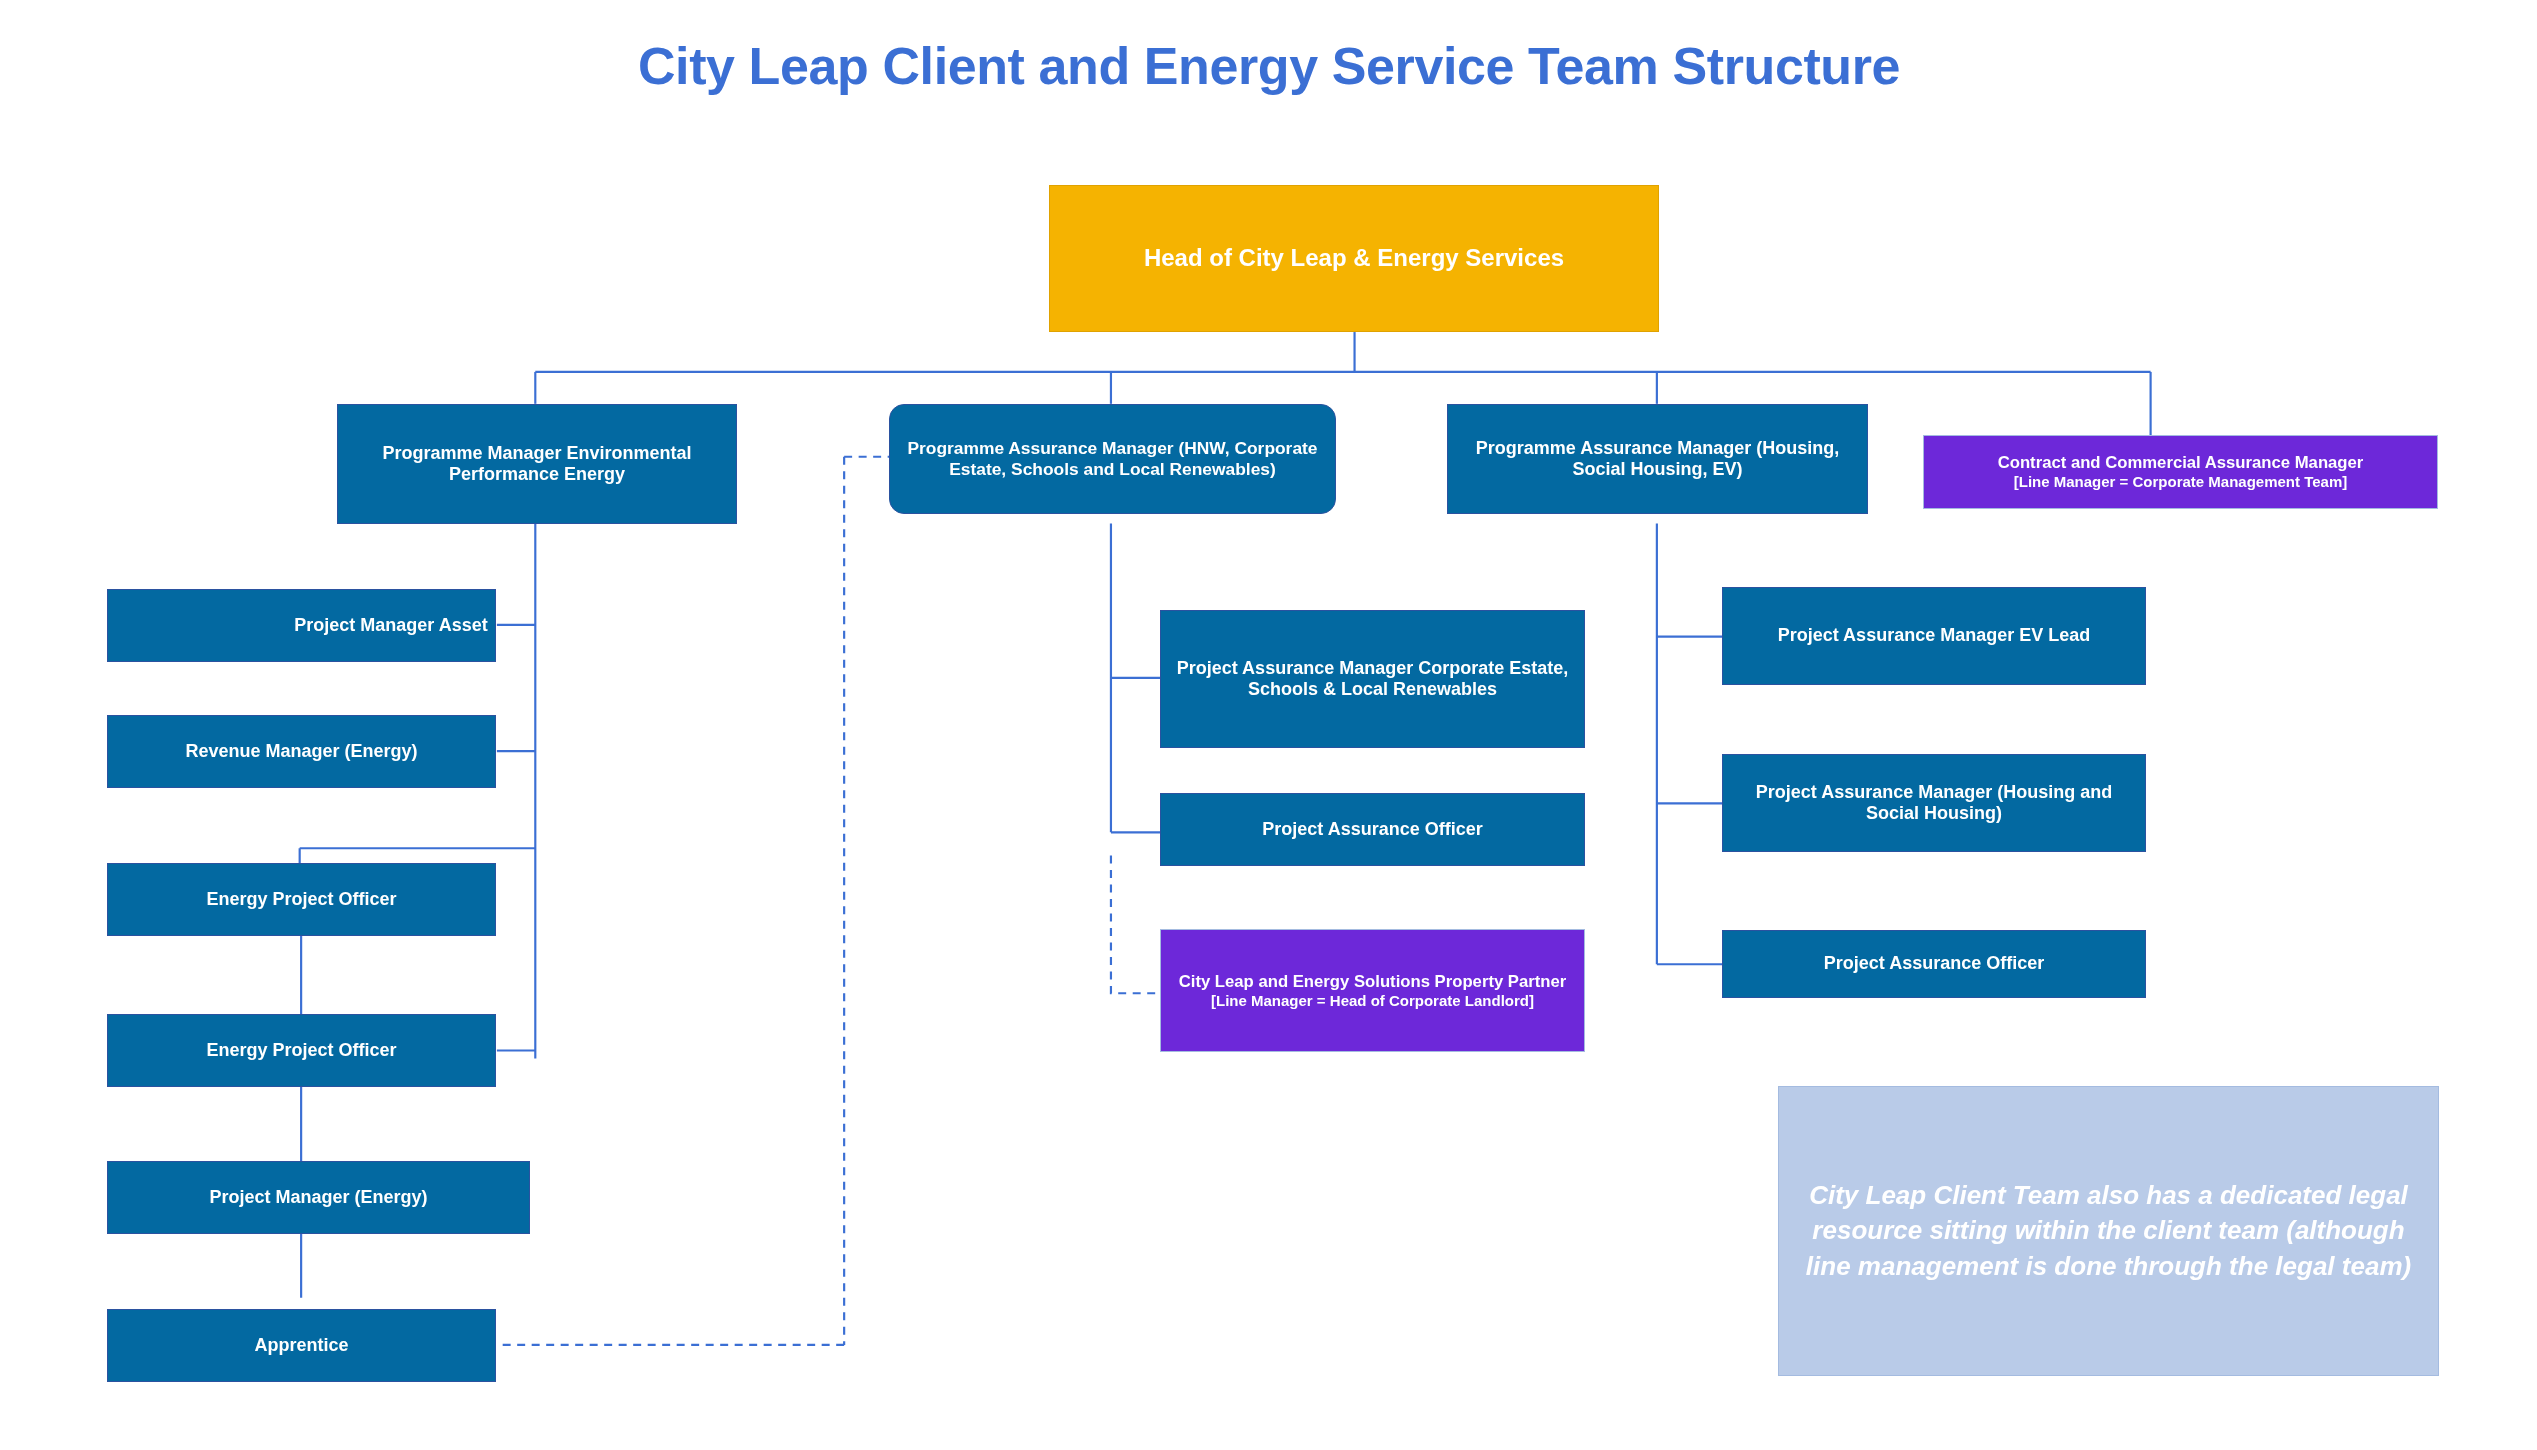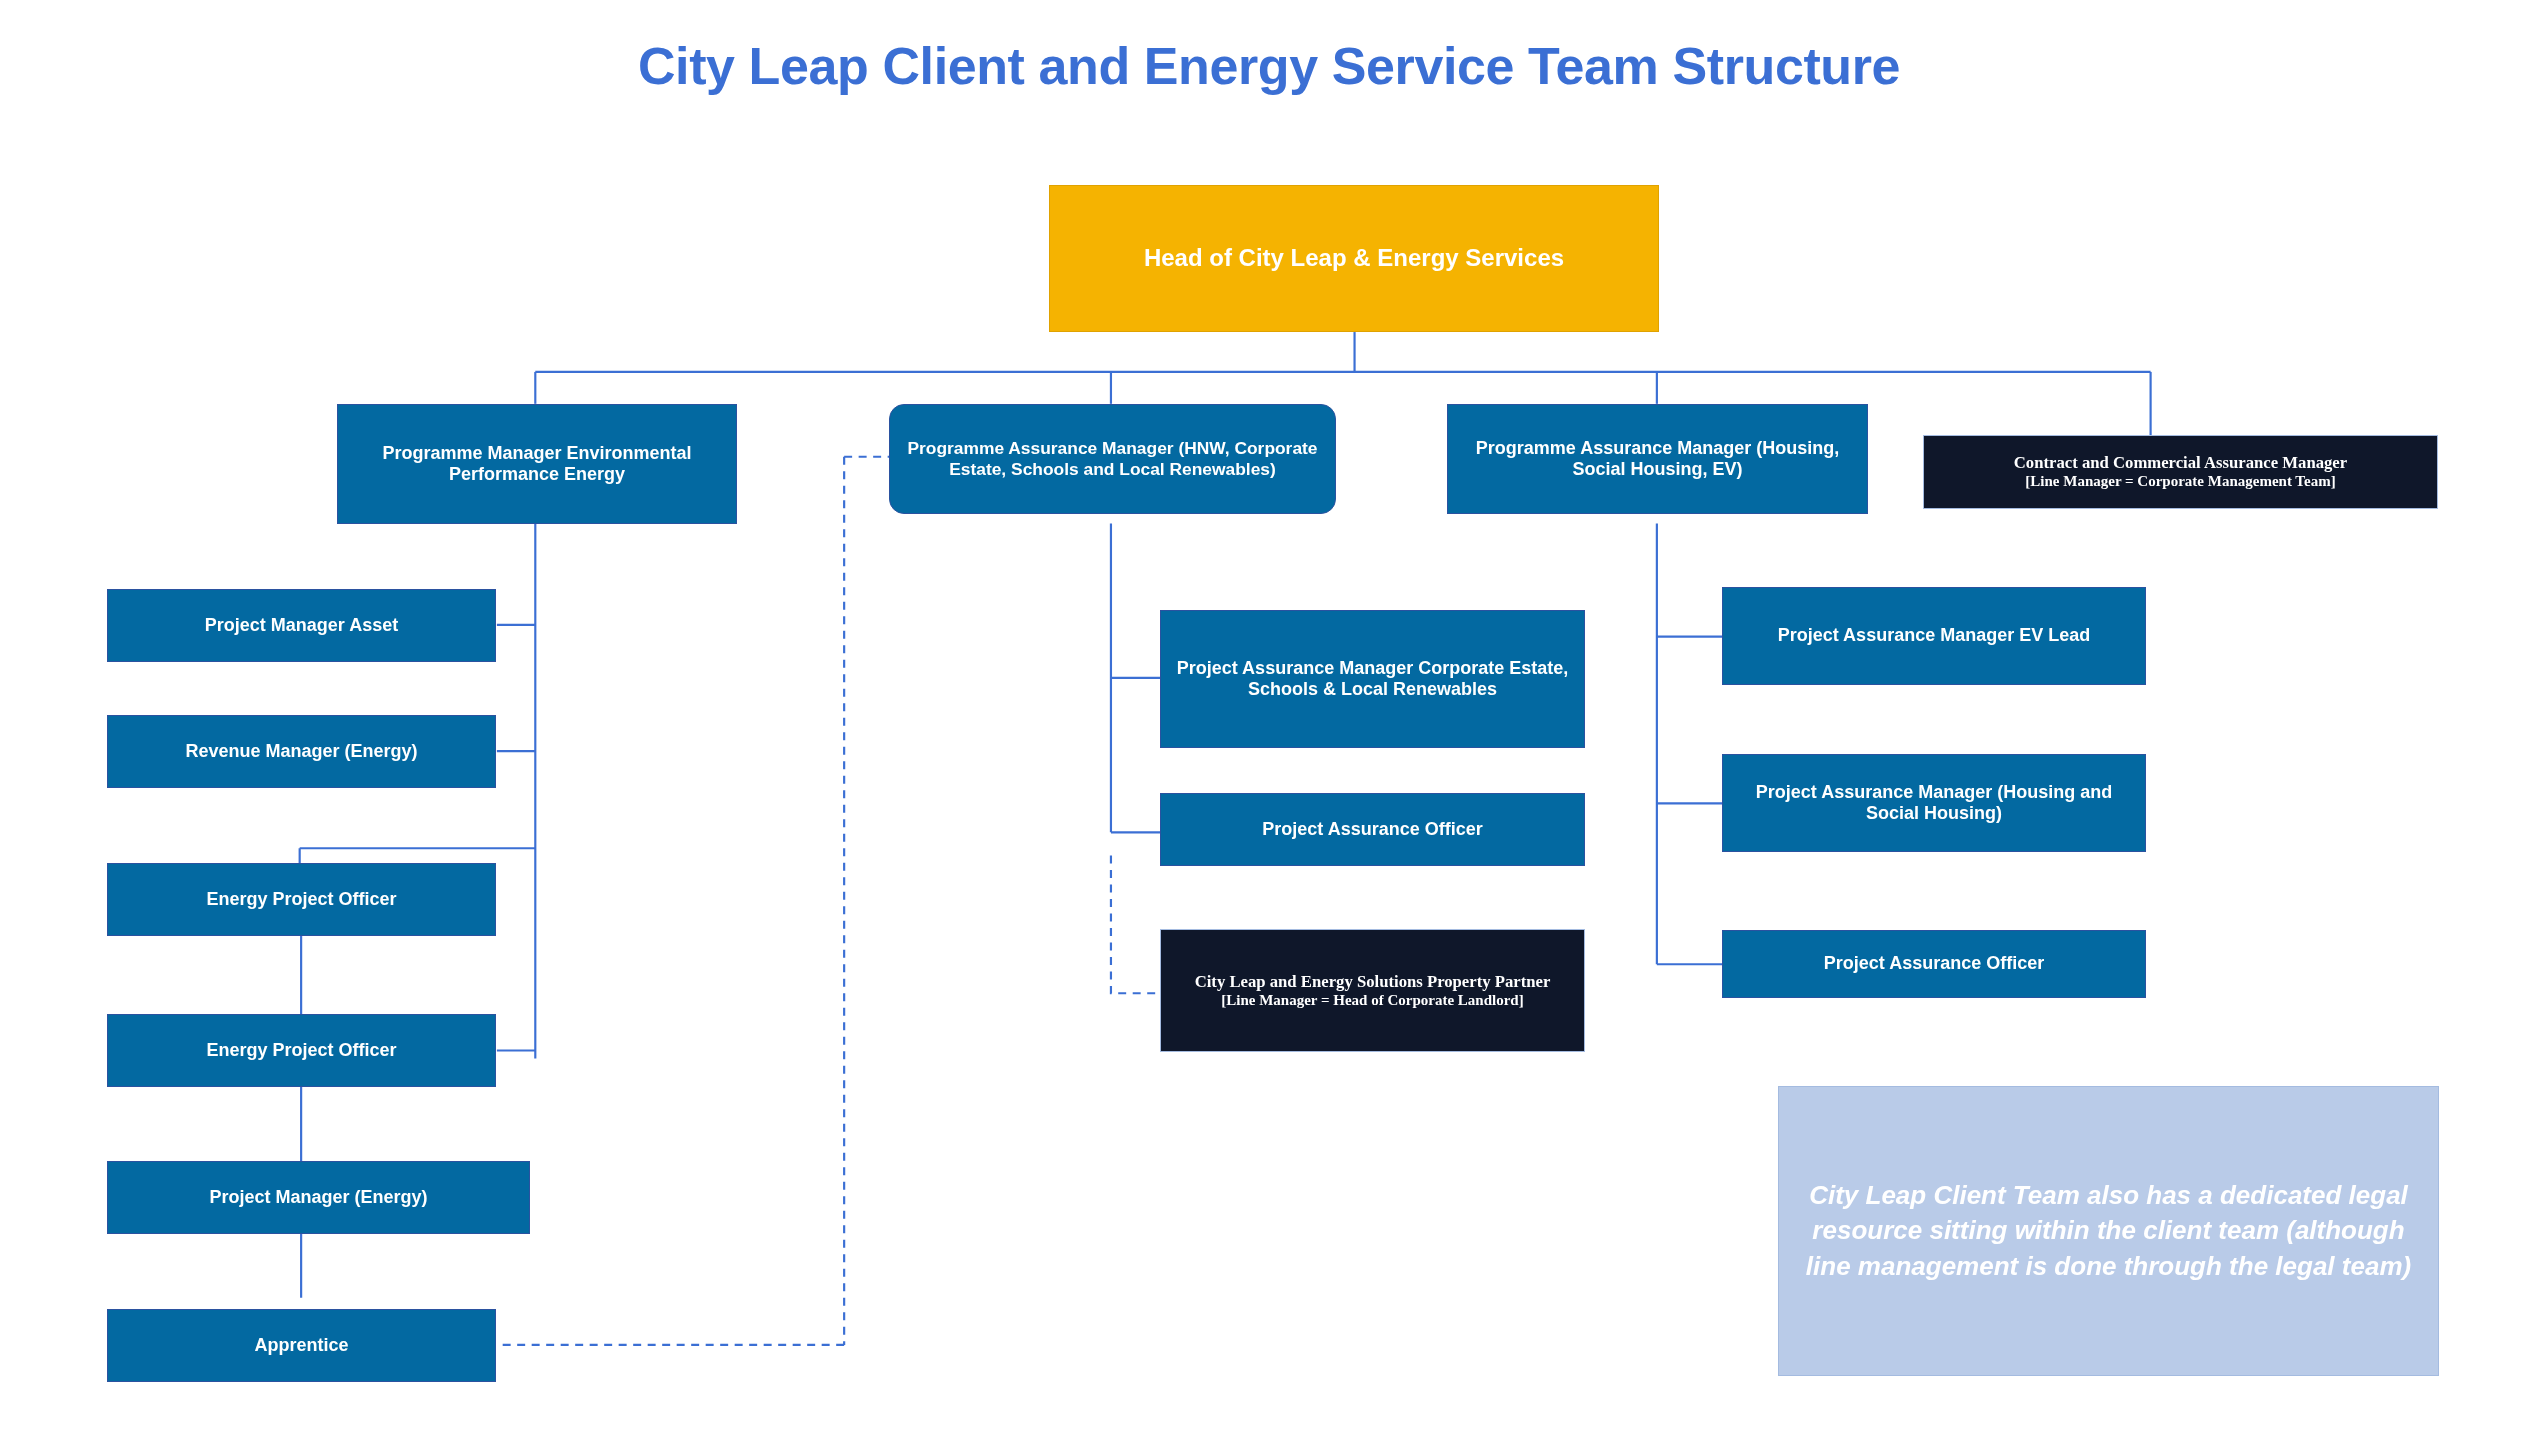--- a/index.html
+++ b/index.html
@@ -61,26 +61,25 @@
   .node.blue {
     background: #0369a1;
     border: 1.5px solid #2b52a0;
     font-size: 18px;
   }
   .node.blue.small {
     font-size: 17.4px;
     border-radius: 15px;
   }
   .node.lightblue {
-    background: #0f172a;
+    background: #6d28d9;
     border: 1.5px solid #a4bbe0;
     color: #ffffff;
     font-size: 16.7px;
     font-weight: bold;
-    font-family: Liberation Serif, serif;
   }
   .node.note {
     background: #b9cbe8;
     border: 1.5px solid #a4bbe0;
     color: #ffffff;
     font-size: 26px;
     font-weight: bold;
     line-height: 1.35;
     padding: 7.3px 19px;
   }
@@ -155,21 +154,21 @@
 
   <div class="node blue" style="left:1447px; top:404px; width:421px; height:110px;">
     <span>Programme Assurance Manager (Housing, Social Housing, EV)</span>
   </div>
 
   <div class="node lightblue" style="left:1923px; top:435px; width:515px; height:74px; flex-direction:column; justify-content:center;">
     <span>Contract and Commercial Assurance Manager</span>
     <span class="sub">[Line Manager = Corporate Management Team]</span>
   </div>
 
-  <div class="node blue" style="left:107px; top:589px; width:389px; height:73px;">
+  <div class="node blue" style="left:107px; top:589px; width:389px; height:73px;justify-content:flex-end;">
     <span>Project Manager Asset</span>
   </div>
   <div class="node blue" style="left:107px; top:715px; width:389px; height:73px;">
     <span>Revenue Manager (Energy)</span>
   </div>
   <div class="node blue" style="left:107px; top:863px; width:389px; height:73px;">
     <span>Energy Project Officer</span>
   </div>
   <div class="node blue" style="left:107px; top:1014px; width:389px; height:73px;">
     <span>Energy Project Officer</span>

